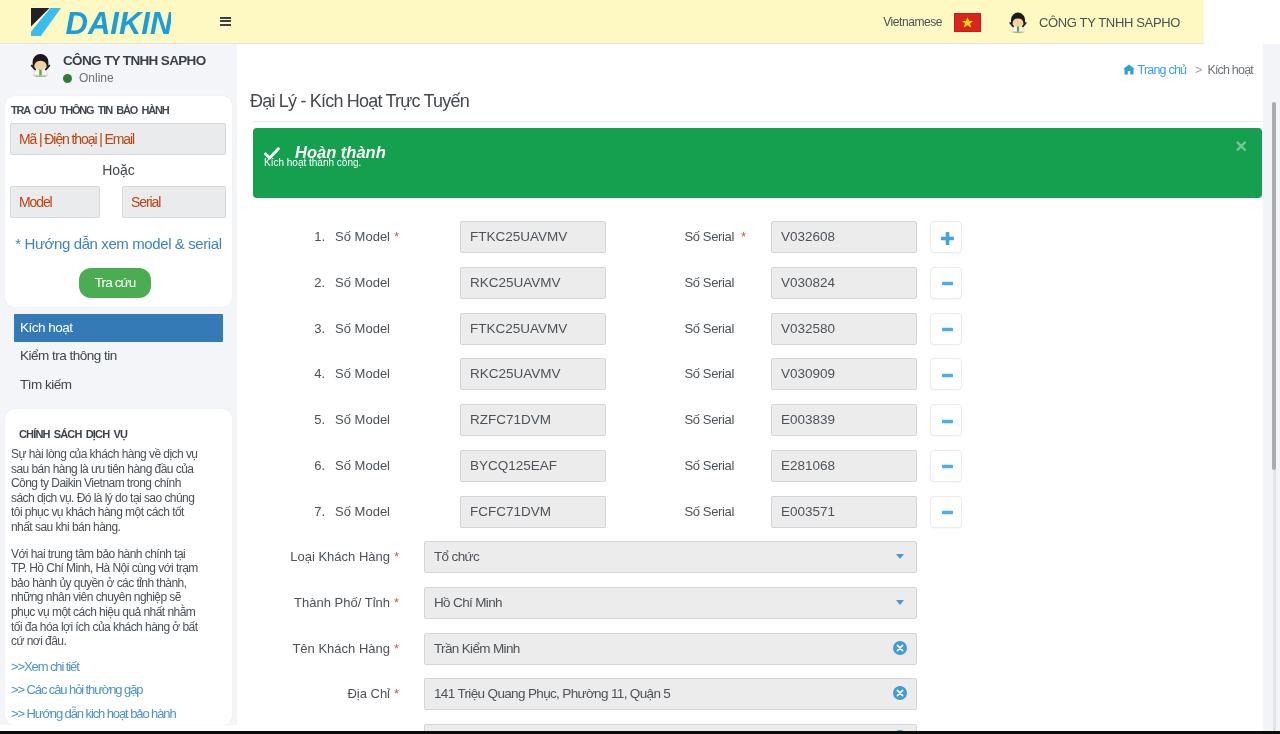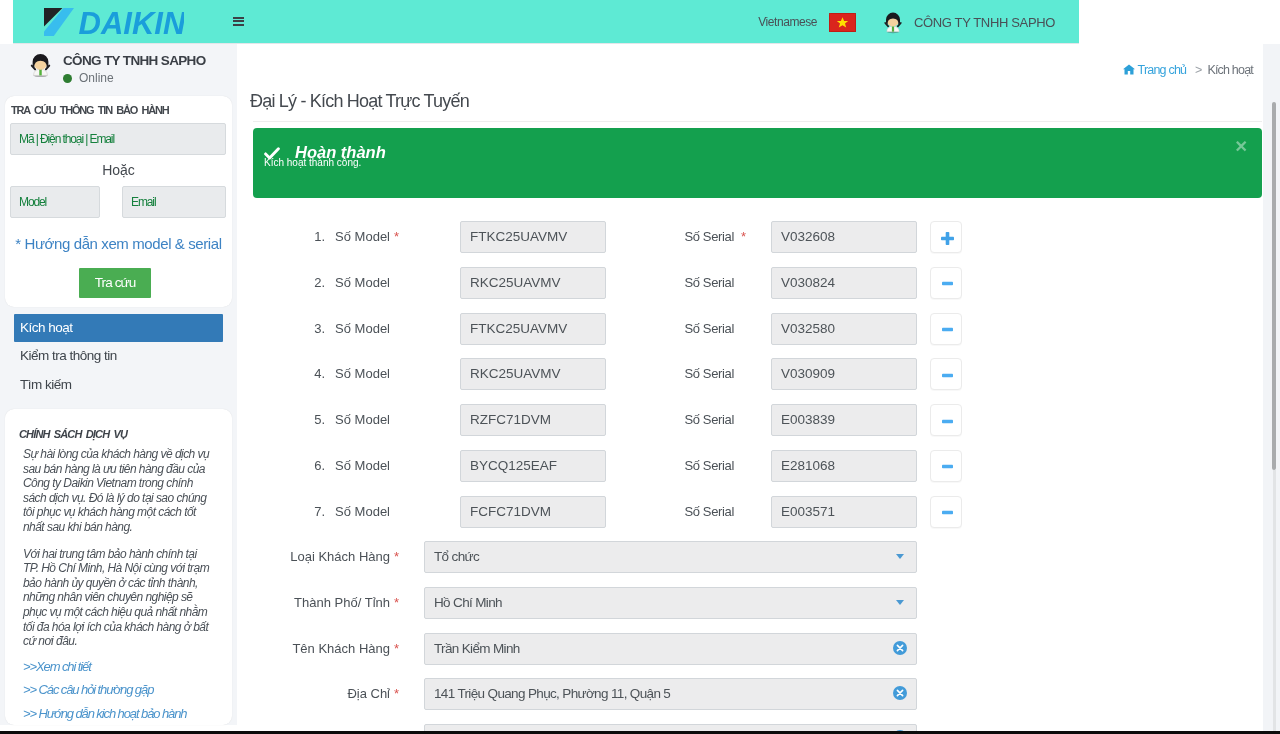--- a/index.html
+++ b/index.html
@@ -1,55 +1,55 @@
 <!DOCTYPE html>
 <html lang="vi"><head>
 <meta charset="utf-8">
 <title>Daikin</title>
 <style>
 * { margin:0; padding:0; box-sizing:border-box; }
 html,body { width:1280px; height:734px; overflow:hidden; }
 body { font-family:"Liberation Sans", sans-serif; background:#fff; color:#43484e; position:relative; }
 
 
-.header { position:absolute; left:0; top:0; width:1066px; height:44px; background:#5eead4; border-bottom:1px solid #e2e6ea;margin-left:13px; }
+.header { position:absolute; left:0; top:0; width:1204px; height:44px; background:#fef9c3; border-bottom:1px solid #e2e6ea; }
 .logo { position:absolute; left:31px; top:7px; }
 .burger { position:absolute; left:219.5px; top:17px; width:11px; }
 .burger div { height:1.8px; background:#3c4146; margin-bottom:1.6px; }
 .hdr-right { position:absolute; right:24px; top:0; height:44px; display:flex; align-items:center; }
 .viet { font-size:12px; color:#4a5056; margin-right:12px; letter-spacing:-0.45px; }
 .flag { width:27px; height:19px; margin-right:25px; }
 .hdr-name { font-size:13px; color:#4a5056; margin-left:9px; letter-spacing:-0.35px; }
 
 
 .sidebar { position:absolute; left:0; top:44px; width:237px; height:681px; background:#f3f5f8; }
 .userpanel { position:absolute; left:0; top:6px; width:237px; }
 .uavatar { position:absolute; left:27px; top:1px; }
 .uname { position:absolute; left:63px; top:3px; font-size:13.5px; font-weight:bold; color:#3a3f46; letter-spacing:-0.65px; }
 .uonline { position:absolute; left:63px; top:20.5px; font-size:12px; color:#6b7177; }
 .uonline .dot { display:inline-block; width:9px; height:9px; border-radius:50%; background:#2e7d32; margin-right:7px; vertical-align:-1px; }
 
 .card { position:absolute; left:5px; width:227px; background:#fff; border-radius:9px; box-shadow:0 0 1px rgba(0,0,0,.13); }
 .card1 { top:52px; height:211px; }
 .c1-h { position:absolute; left:6px; top:8px; font-size:11px; font-weight:bold; color:#43484e; letter-spacing:-1.2px; word-spacing:2.5px; }
-.sinput { position:absolute; background:#e9ebed; border:1px solid #d6dadd; border-radius:2px; font-size:12px; color:#15803d; line-height:30px; padding-left:8px; letter-spacing:-1.1px; }
+.sinput { position:absolute; background:#e9ebed; border:1px solid #d6dadd; border-radius:2px; font-size:14px; color:#c2410c; line-height:30px; padding-left:8px; letter-spacing:-1.1px; }
 .si1 { left:5px; top:27px; width:216px; height:32px; }
 .hoac { position:absolute; top:66px; width:100%; text-align:center; font-size:14px; color:#43484e; }
 .si2 { left:5px; top:90px; width:90px; height:32px; }
 .si3 { left:117px; top:90px; width:104px; height:32px; }
 .c1-link { position:absolute; top:139px; width:100%; text-align:center; font-size:15px; color:#3d83c4; letter-spacing:-0.4px; }
-.btn-green { position:absolute; left:74px; top:172px; width:72px; height:30px; background:#4aad52; border-radius:1px; color:#fff; font-size:13.5px; text-align:center; line-height:30px; letter-spacing:-0.9px; }
+.btn-green { position:absolute; left:74px; top:172px; width:72px; height:30px; background:#4aad52; border-radius:12px; color:#fff; font-size:13.5px; text-align:center; line-height:30px; letter-spacing:-0.9px; }
 
 .menu { position:absolute; left:0; top:269.9px; width:237px; }
 .mi { position:relative; height:28.6px; line-height:28.6px; font-size:13.5px; color:#3f454c; padding-left:20px; letter-spacing:-0.5px; }
 .mi.active { background:#337ab7; color:#fff; margin:0 14px 0 14px; padding-left:6px; border-radius:1px; }
 
-.card2 { top:365px; height:316px;font-style:italic; }
+.card2 { top:365px; height:316px; }
 .c2-h { position:absolute; left:14px; top:19px; font-size:11px; font-weight:bold; color:#3d4249; letter-spacing:-0.85px; word-spacing:2px; }
-.c2-body { position:absolute; left:18px; top:38px; width:200px; font-size:12px; line-height:14.6px; color:#4a5057; letter-spacing:-0.55px; }
+.c2-body { position:absolute; left:6px; top:38px; width:200px; font-size:12px; line-height:14.6px; color:#4a5057; letter-spacing:-0.55px; }
 .c2-body p { margin-bottom:12px; }
 .c2-link { display:block; font-size:13px; line-height:23.7px; color:#4a93cb; text-decoration:none; letter-spacing:-1.1px; }
 
 
 .main { position:absolute; left:237px; top:44px; width:1043px; height:690px; background:#fff; }
 .breadcrumb { position:absolute; top:19px; right:27px; font-size:12.5px; color:#6d737a; letter-spacing:-0.8px; }
 .bc-link { color:#35a3dc; }
 .bc-sep { color:#9aa0a6; margin:0 6px; }
 .title { position:absolute; left:13px; top:47px; font-size:18px; color:#44494f; letter-spacing:-0.8px; }
 .hr { position:absolute; left:16px; top:77px; width:1009px; height:1px; background:#ededed; }
@@ -120,21 +120,21 @@
     </svg>
     <div class="uname">CÔNG TY TNHH SAPHO</div>
     <div class="uonline"><span class="dot"></span>Online</div>
   </div>
 
   <div class="card card1">
     <div class="c1-h">TRA CỨU THÔNG TIN BẢO HÀNH</div>
     <div class="sinput si1">Mã | Điện thoại | Email</div>
     <div class="hoac">Hoặc</div>
     <div class="sinput si2">Model</div>
-    <div class="sinput si3">Email</div>
+    <div class="sinput si3">Serial</div>
     <div class="c1-link">* Hướng dẫn xem model &amp; serial</div>
     <div class="btn-green">Tra cứu</div>
   </div>
 
   <div class="menu">
     <div class="mi active">Kích hoạt</div>
     <div class="mi">Kiểm tra thông tin</div>
     <div class="mi">Tìm kiếm</div>
   </div>
 

